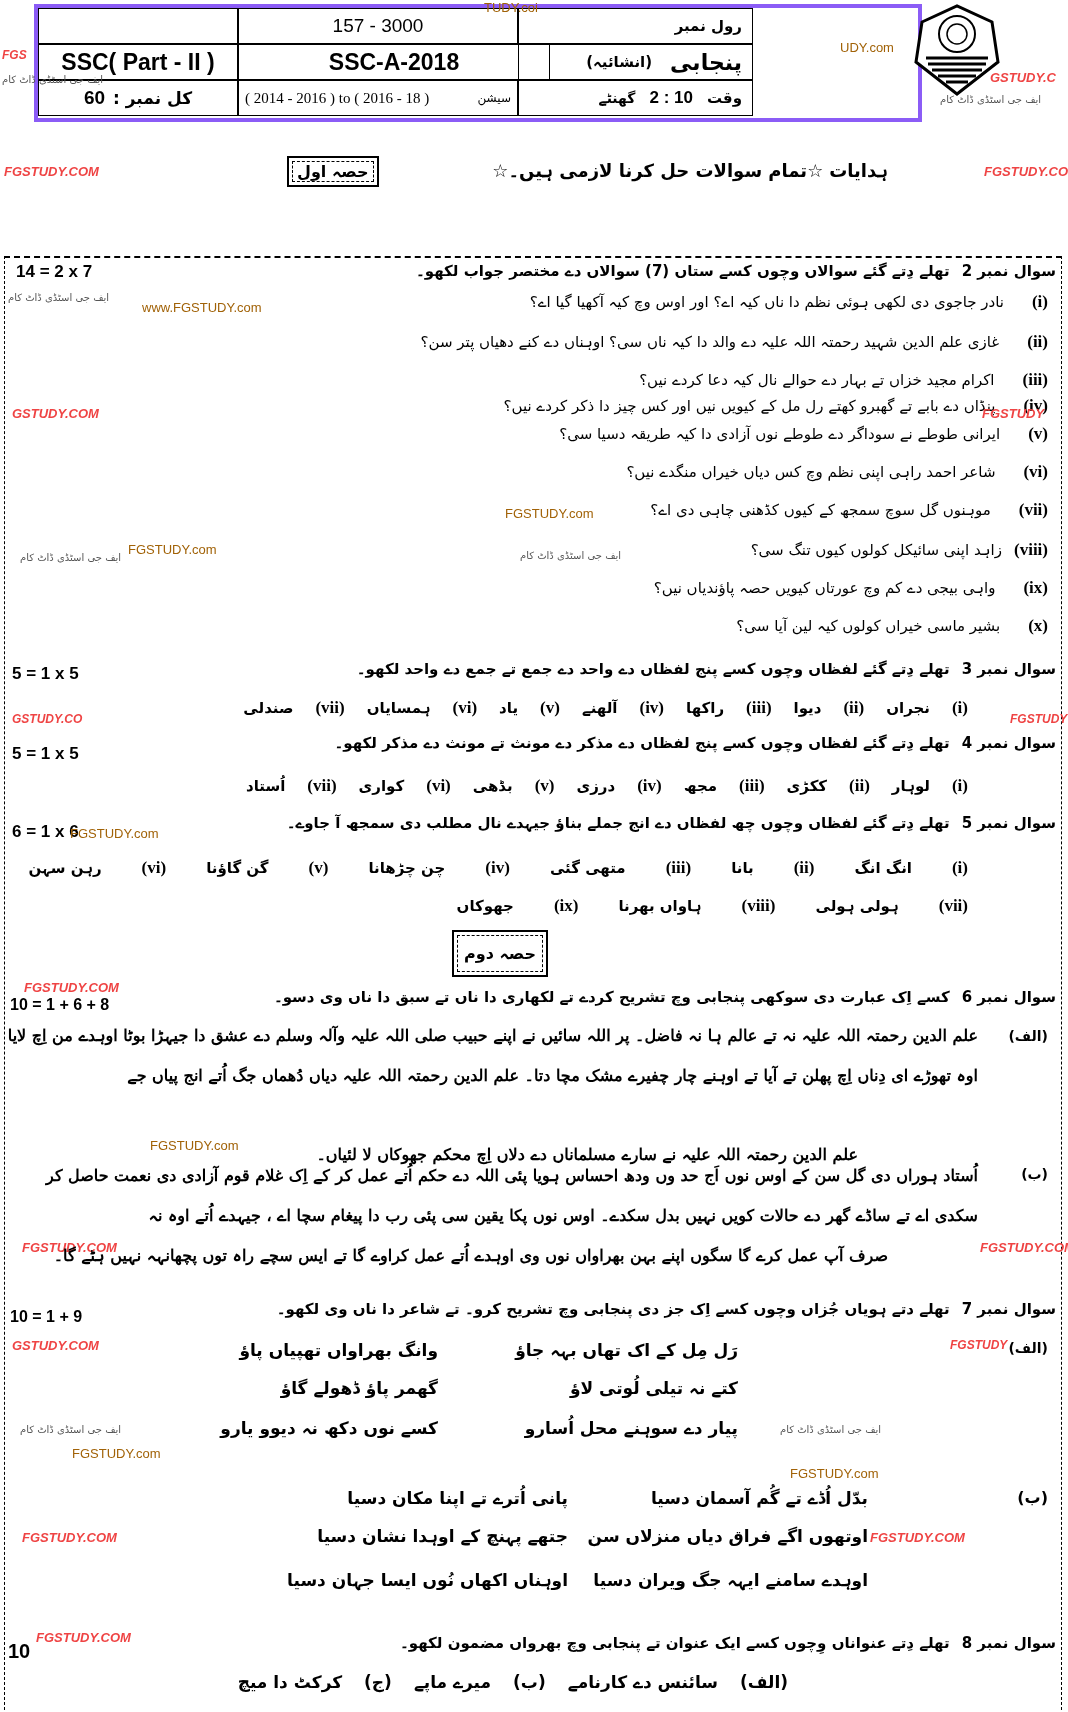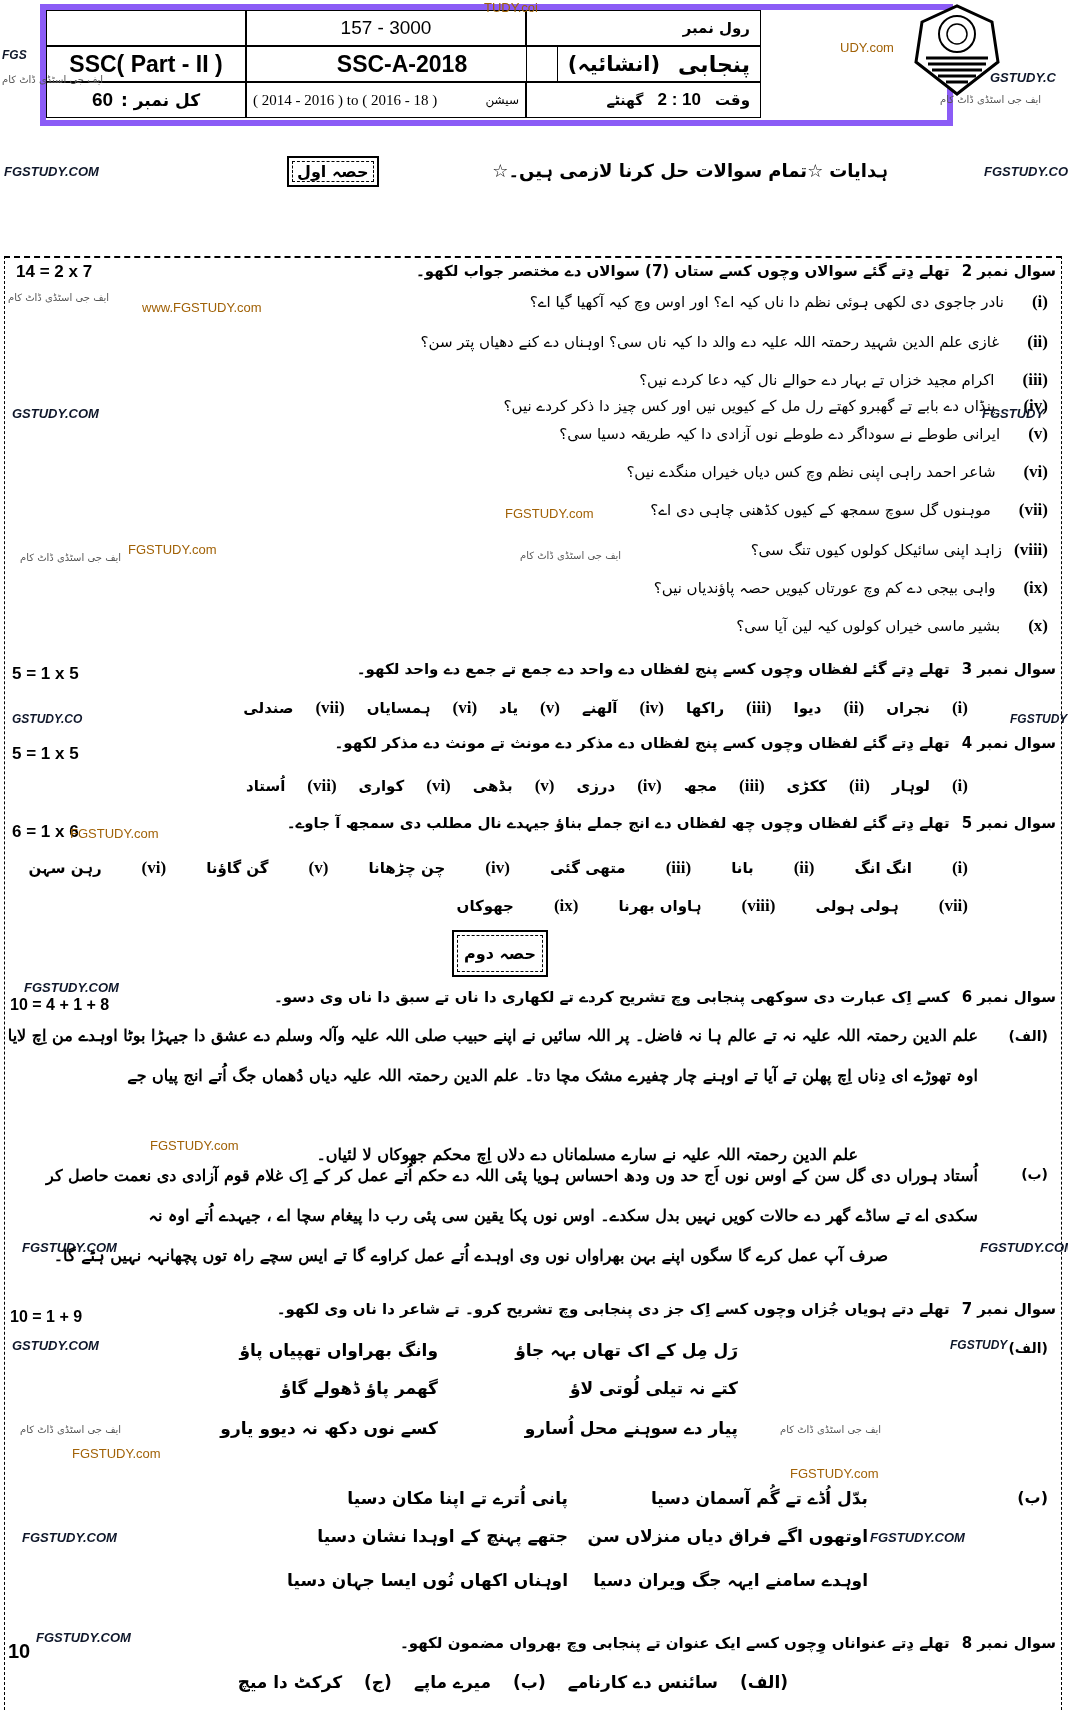--- a/index.html
+++ b/index.html
@@ -2,25 +2,25 @@
 <html><head>
 <meta charset="utf-8">
 <style>
   html, body { margin:0; padding:0; background:#fff; }
   body { width:1068px; height:1712px; position:relative; overflow:hidden;
          font-family:"DejaVu Serif", serif; color:#000; }
   .abs { position:absolute; }
   .ur { direction:rtl; font-family:"DejaVu Sans", sans-serif; white-space:nowrap; }
   .en { font-family:"Liberation Sans", sans-serif; }
   .wm { font-family:"Liberation Sans", sans-serif; color:#a16207; font-size:13px; }
-  .wmb { font-family:"Liberation Sans", sans-serif; font-weight:bold; font-style:italic; font-size:13px; color:#0f172a; }
+  .wmb { font-family:"Liberation Sans", sans-serif; font-weight:bold; font-style:italic; font-size:13px; color:#ef4444; }
   .wmu { font-family:"DejaVu Sans", sans-serif; color:#555; font-size:10px; direction:rtl; }
 
   
-  .hdr { left:40px; top:4px; width:880px; height:110px; border:6px solid #8b5cf6;padding-left:21px; }
+  .hdr { left:34px; top:4px; width:880px; height:110px; border:4px solid #8b5cf6; }
   .hcell { position:absolute; border:1px solid #000; box-sizing:border-box; display:flex; align-items:center; justify-content:center; }
   .hdr-title { font-family:"Liberation Sans", sans-serif; font-size:23px; font-weight:bold; }
 
   .box-label { border:2px solid #000; padding:4px 8px; font-size:16px; font-weight:bold; font-family:"DejaVu Sans", sans-serif; direction:rtl; outline:1px dashed #000; outline-offset:-6px; }
 
   .main-frame { left:4px; top:256px; width:1056px; height:1452px; border-left:1px dashed #000; border-right:1px dashed #000; border-top:2px dashed #000; }
 
   .qhead { font-size:15px; font-weight:bold; }
   .roman { font-family:"Liberation Serif", serif; font-size:17px; font-weight:bold; direction:ltr; }
   .item { font-size:15px; }
@@ -37,21 +37,21 @@
 <div class="abs hdr">
 
   <div class="hcell" style="left:0;top:0;width:200px;height:36px;"></div>
   <div class="hcell en" style="left:200px;top:0;width:280px;height:36px;font-size:19px;">157 - 3000</div>
   <div class="hcell ur" style="left:480px;top:0;width:235px;height:36px;justify-content:flex-start;padding-right:10px;font-size:15px;font-weight:bold;">رول نمبر</div>
 
   <div class="hcell hdr-title" style="left:0;top:36px;width:200px;height:36px;">SSC( Part - II )</div>
   <div class="hcell hdr-title" style="left:200px;top:36px;width:312px;height:36px;">SSC-A-2018</div>
   <div class="hcell ur" style="left:480px;top:36px;width:235px;height:36px;gap:18px;justify-content:flex-start;padding-right:10px;">
     <span style="font-size:22px;font-weight:bold;">پنجابی</span>
-    <span style="font-size:21px;font-weight:bold;">(انشائیہ)</span>
+    <span style="font-size:15px;font-weight:bold;">(انشائیہ)</span>
   </div>
 
   <div class="hcell ur" style="left:0;top:72px;width:200px;height:36px;gap:8px;">
     <span style="font-size:17px;font-weight:bold;">کل نمبر :</span>
     <span class="en" style="font-size:19px;font-weight:bold;">60</span>
   </div>
   <div class="hcell" style="left:200px;top:72px;width:280px;height:36px;justify-content:space-between;padding:0 6px;">
     <span style="font-family:'Liberation Serif',serif;font-size:15px;">( 2014 - 2016 )   to   ( 2016 - 18 )</span>
     <span class="ur" style="font-size:12px;">سیشن</span>
   </div>
@@ -240,21 +240,21 @@
     <span class="word">جھوکاں</span>
 </div>
 
 <div class="abs box-label" style="left:452px;top:930px;padding:12px 10px;">حصہ دوم</div>
 
 <div class="abs wmb" style="left:24px;top:980px;">FGSTUDY.COM</div>
 <div class="abs ur qhead" style="right:12px;top:988px;display:flex;gap:12px;">
   <span>سوال نمبر 6</span>
   <span>کسے اِک عبارت دی سوکھی پنجابی وچ تشریح کردے تے لکھاری دا ناں تے سبق دا ناں وی دسو۔</span>
 </div>
-<div class="abs marks en" style="left:10px;top:996px;font-size:16px;">10  = 4 + 1 + 8</div>
+<div class="abs marks en" style="left:10px;top:996px;font-size:16px;">10  = 1 + 6 + 8</div>
 
 <div class="abs ur" style="right:20px;top:1028px;font-size:14px;font-weight:bold;">(الف)</div>
 <div class="abs para" style="right:90px;top:1026px;">علم الدین رحمتہ اللہ علیہ نہ تے عالم ہا نہ فاضل۔ پر اللہ سائیں نے اپنے حبیب صلی اللہ علیہ وآلہ وسلم دے عشق دا جیہڑا بوٹا اوہدے من اِچ لایا</div>
 <div class="abs para" style="right:90px;top:1066px;margin-left:12px;">اوہ تھوڑے ای دِناں اِچ پھلن تے آیا تے اوہنے چار چفیرے مشک مچا دتا۔ علم الدین رحمتہ اللہ علیہ دیاں دُھماں جگ اُتے انج پیاں جے</div>
 <div class="abs para" style="right:210px;top:1145px;">علم الدین رحمتہ اللہ علیہ نے سارے مسلماناں دے دلاں اِچ محکم جھوکاں لا لئیاں۔</div>
 <div class="abs wm" style="left:150px;top:1138px;">FGSTUDY.com</div>
 
 <div class="abs ur" style="right:20px;top:1166px;font-size:14px;font-weight:bold;">(ب)</div>
 <div class="abs para" style="right:90px;top:1166px;">اُستاد ہوراں دی گل سن کے اوس نوں اَج حد وں ودھ احساس ہویا پئی اللہ دے حکم اُتے عمل کر کے اِک غلام قوم آزادی دی نعمت حاصل کر</div>
 <div class="abs para" style="right:90px;top:1206px;">سکدی اے تے ساڈے گھر دے حالات کویں نہیں بدل سکدے۔ اوس نوں پکا یقین سی پئی رب دا پیغام سچا اے ، جیہدے اُتے اوہ نہ</div>

